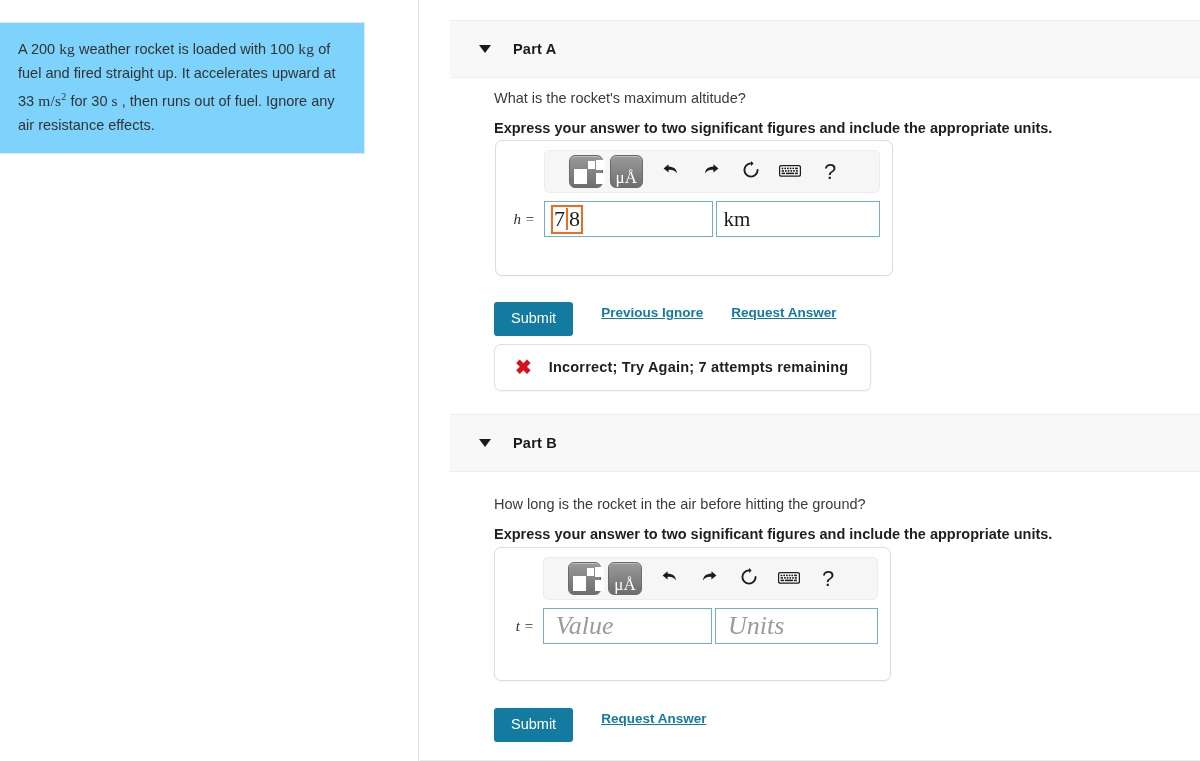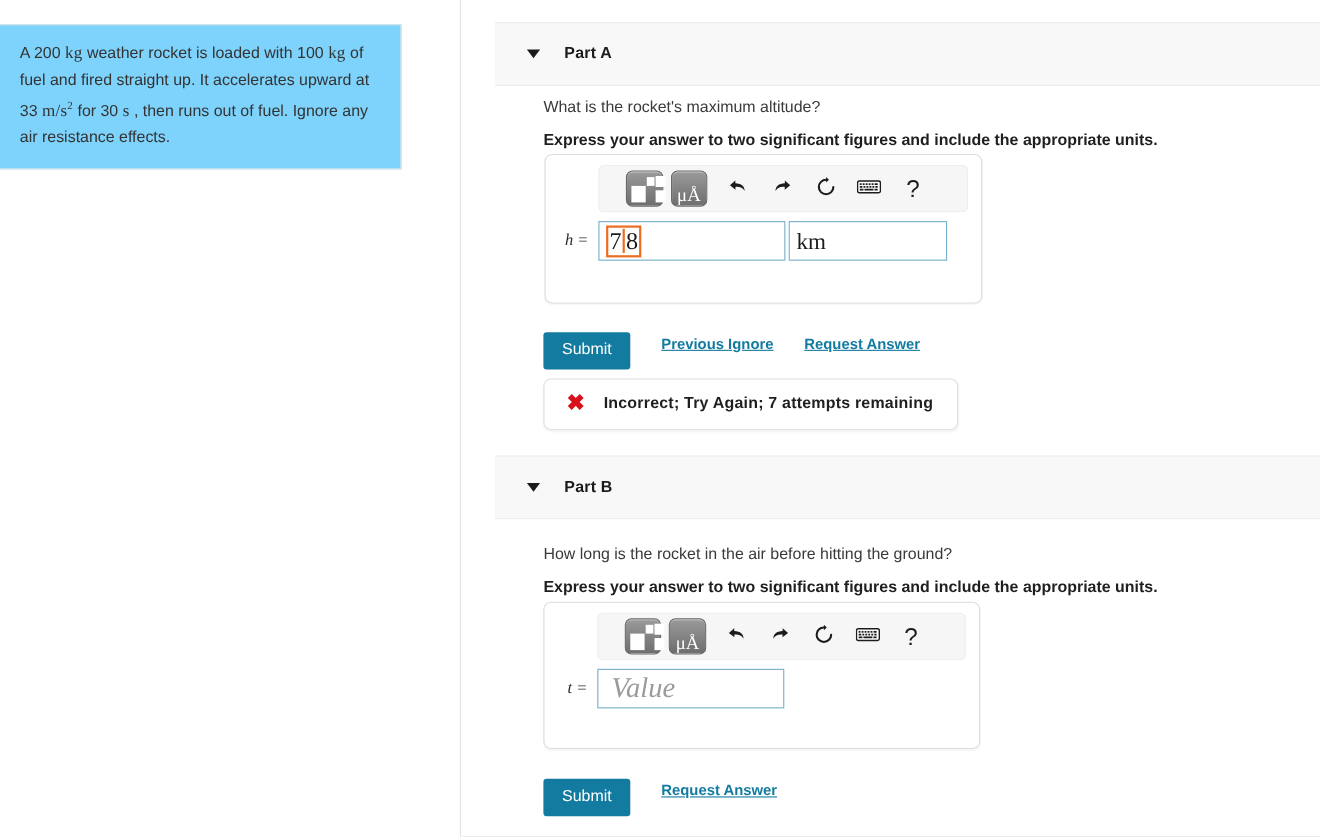--- a/index.html
+++ b/index.html
@@ -182,21 +182,21 @@
     border: 1px solid #74afc9;
     background: #ffffff;
     display: flex;
     align-items: center;
     padding: 0 6px;
     font-family: "Liberation Serif", serif;
     font-size: 21px;
     color: #1c1c1c;
   }
   .field.value-field { width: 170px; }
-  .field.unit-field  { width: 144px; margin-left: 3px; align-items: center; }
+  .field.unit-field  { width: 164px; margin-left: 3px; align-items: center; }
   .field .placeholder {
     font-style: italic;
     color: #9b9b9b;
     font-size: 26px;
     padding-left: 6px;
   }
   .sel-box {
     border: 2px solid #ed6d20;
     display: inline-flex;
     line-height: 1;
@@ -420,20 +420,23 @@
             </g>
           </svg>
       </span>
       <span class="tb-icon help">?</span>
     </div>
     <div class="answer-row">
       <span class="var-label">t  =</span>
       <span class="field value-field">
         <span class="placeholder">Value</span>
       </span>
+      <span class="field unit-field">
+        <span class="placeholder">Units</span>
+      </span>
     </div>
   </div>
 
   <div class="action-row" style="left:493px; top:695px; left:74px;">
     <button class="submit-btn">Submit</button>
     <a class="link">Request Answer</a>
   </div>
 
 </div>
 

